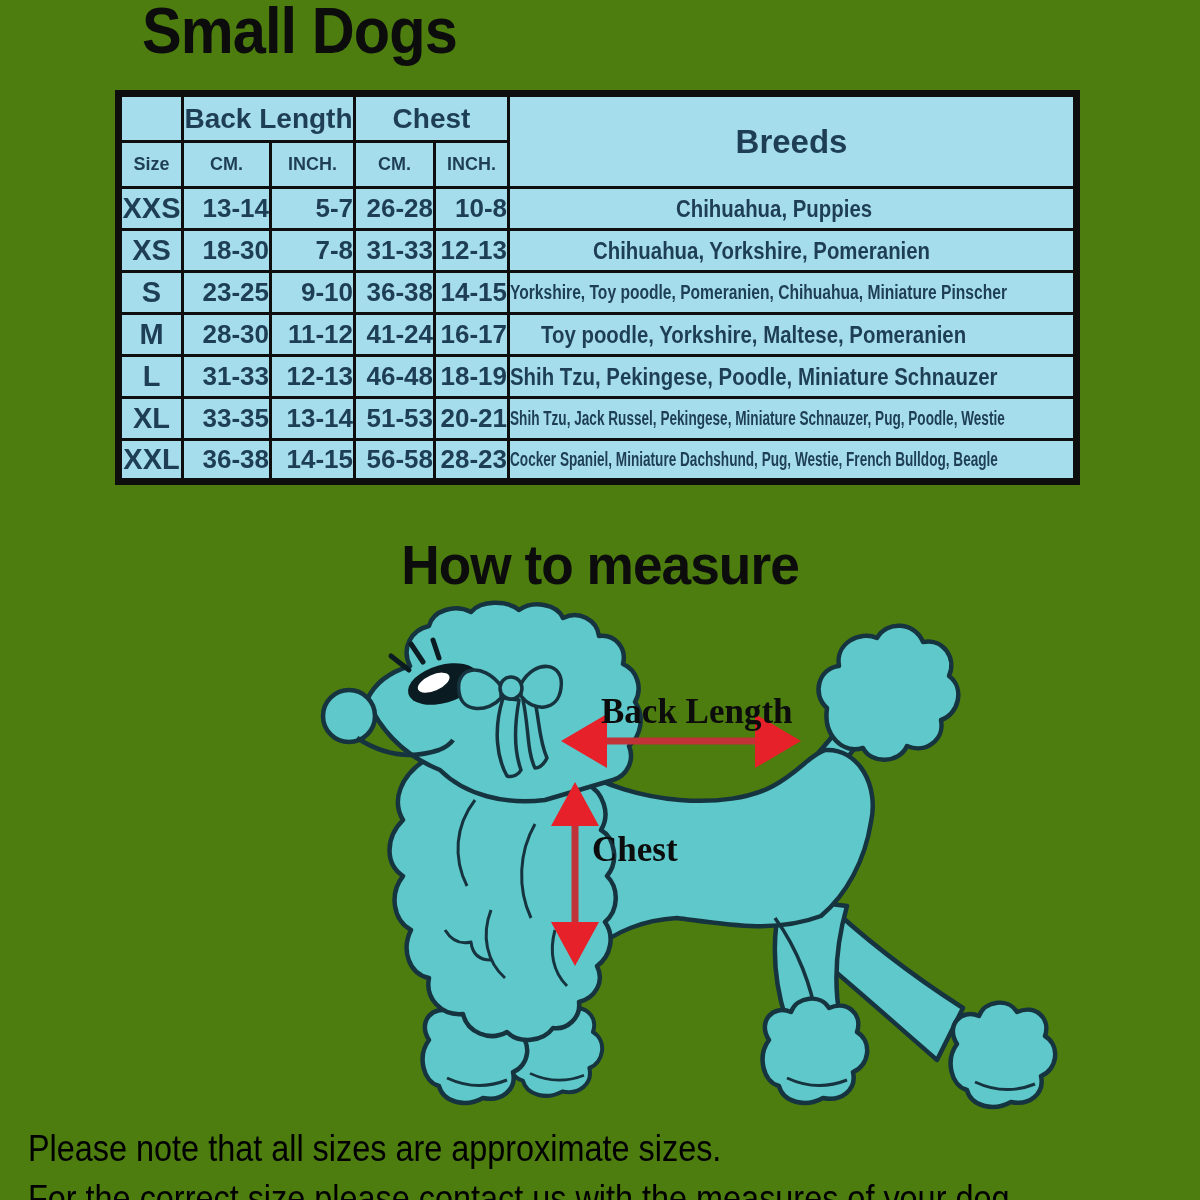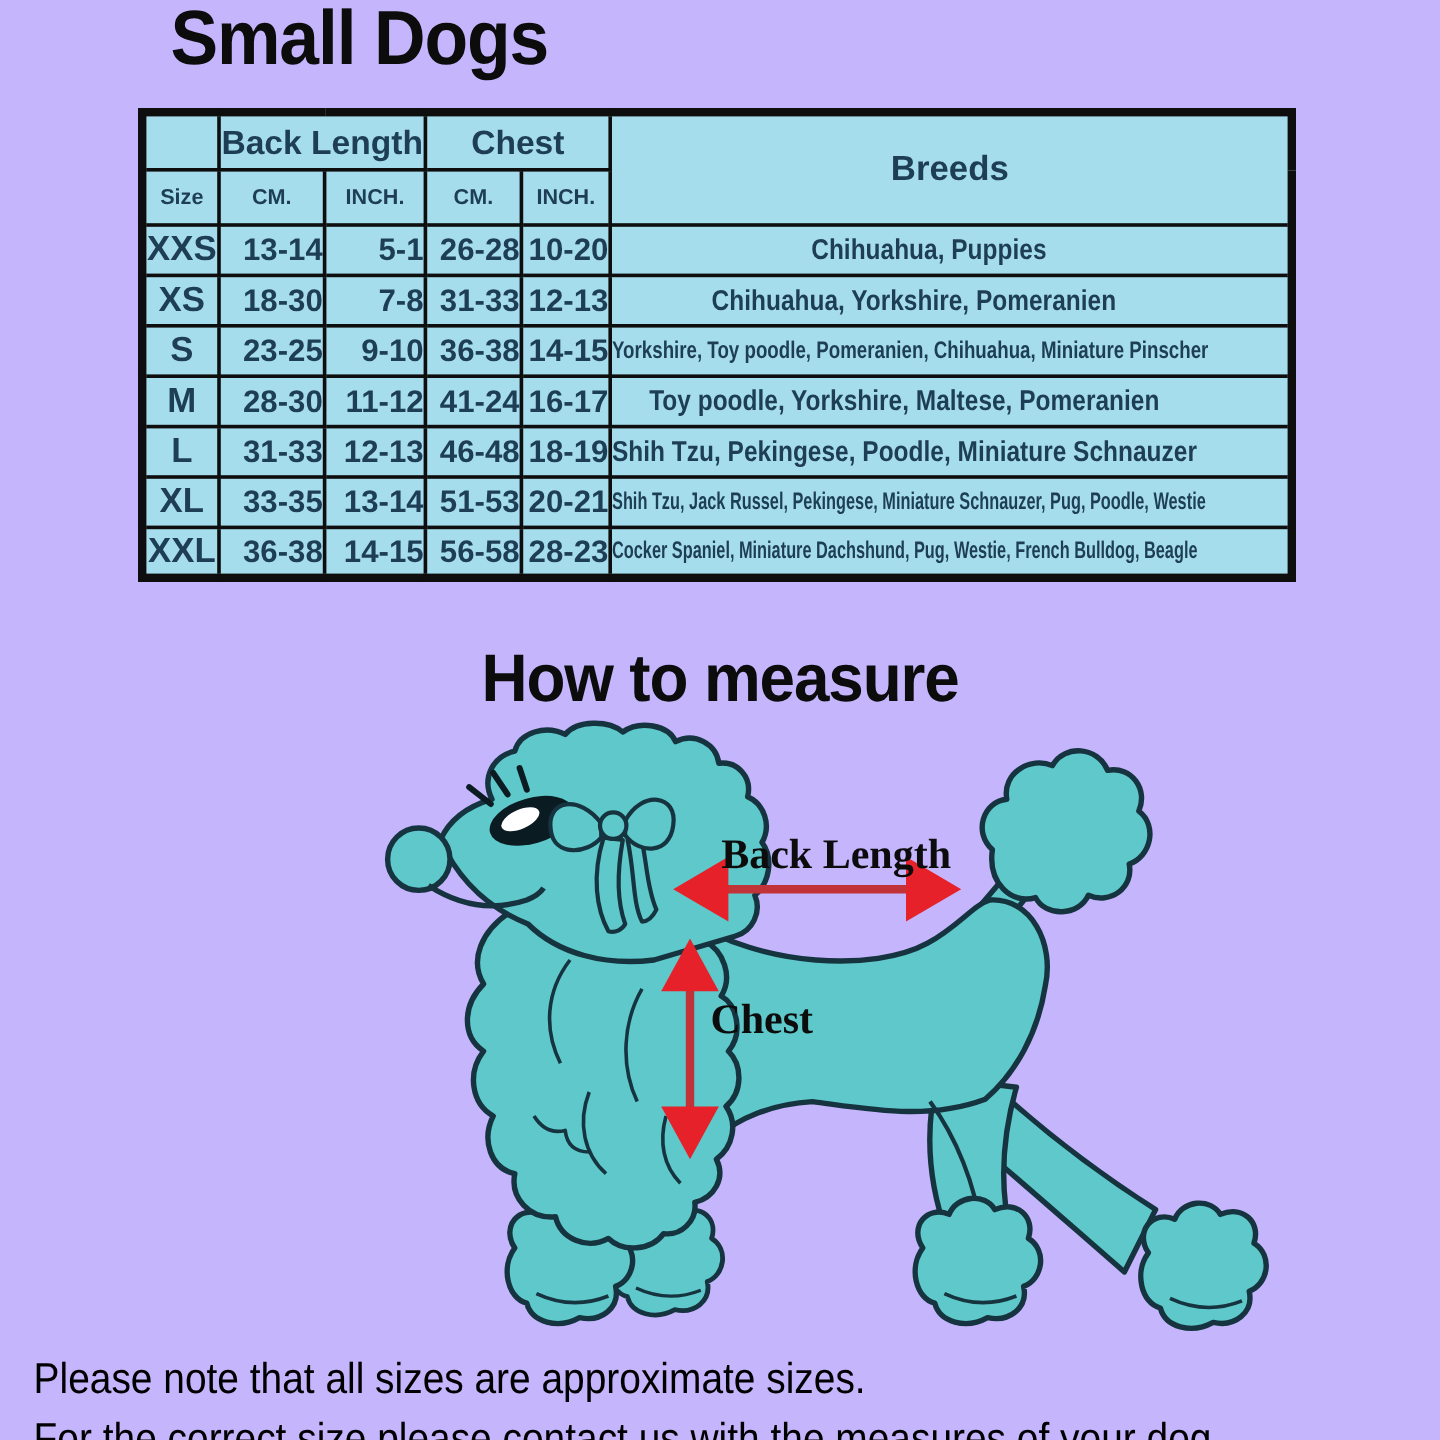--- a/index.html
+++ b/index.html
@@ -1,16 +1,16 @@
 <!DOCTYPE html>
 <html><head>
 <meta charset="utf-8">
 <style>
   html,body{margin:0;padding:0;background:#fff;}
-  .page{position:relative;width:1200px;height:1200px;background:#c4b5fd;overflow:hidden;
+  .page{position:relative;width:1200px;height:1200px;background:#4d7c0f;overflow:hidden;
         font-family:"Liberation Sans",sans-serif;}
   .page *{box-sizing:border-box;}
 
   
   .main-title{position:absolute;left:142px;top:-6px;margin:0;color:#0c0c0c;
     font-size:64px;font-weight:800;letter-spacing:-1px;
     transform:scaleX(.93);transform-origin:left top;white-space:nowrap;}
   .measure-title{position:absolute;left:0;right:0;top:532px;margin:0;text-align:center;
     color:#0c0c0c;font-size:56px;font-weight:800;letter-spacing:-1px;
     transform:scaleX(.95);transform-origin:center top;}
@@ -18,21 +18,21 @@
   
   table.size-chart{position:absolute;left:115px;top:90px;width:965px;
     border-collapse:collapse;table-layout:fixed;background:#a6dded;
     border:7px solid #0e0e0e;}
   table.size-chart th,table.size-chart td{border:3px solid #0e0e0e;padding:0;
     color:#1d3e54;font-weight:700;overflow:hidden;white-space:nowrap;}
   thead tr.h1{height:48px;}
   thead tr.h2{height:46px;}
   tbody tr{height:42px;}
   th.group-h{font-size:28px;}
-  th.breeds-h{font-size:29px;font-weight:700;}
+  th.breeds-h{font-size:33px;font-weight:700;}
   th.red-h{color:#e73c4e;font-size:18px;}
   td.size-cell{font-size:29px;text-align:center;}
   td.num-cell{font-size:26px;text-align:right;padding-right:10px;}
   td.breeds-cell{text-align:center;padding-left:7px;}
   td.breeds-cell span{display:inline-block;font-size:24px;white-space:nowrap;
     transform:scaleX(.85);transform-origin:left center;}
   tr.row-s td.breeds-cell span{font-size:20px;transform:scaleX(.78);}
   tr.row-xl td.breeds-cell span,tr.row-xxl td.breeds-cell span{font-size:20px;transform:scaleX(.68);}
 
   
@@ -75,23 +75,23 @@
         <th class="red-h">CM.</th>
         <th class="red-h">INCH.</th>
         <th class="red-h">CM.</th>
         <th class="red-h">INCH.</th>
       </tr>
     </thead>
     <tbody>
       <tr>
         <td class="size-cell">XXS</td>
         <td class="num-cell">13-14</td>
-        <td class="num-cell">5-1</td>
+        <td class="num-cell">5-7</td>
         <td class="num-cell">26-28</td>
-        <td class="num-cell">10-20</td>
+        <td class="num-cell">10-8</td>
         <td class="breeds-cell"><span>Chihuahua, Puppies</span></td>
       </tr>
       <tr>
         <td class="size-cell">XS</td>
         <td class="num-cell">18-30</td>
         <td class="num-cell">7-8</td>
         <td class="num-cell">31-33</td>
         <td class="num-cell">12-13</td>
         <td class="breeds-cell"><span>Chihuahua, Yorkshire, Pomeranien</span></td>
       </tr>

